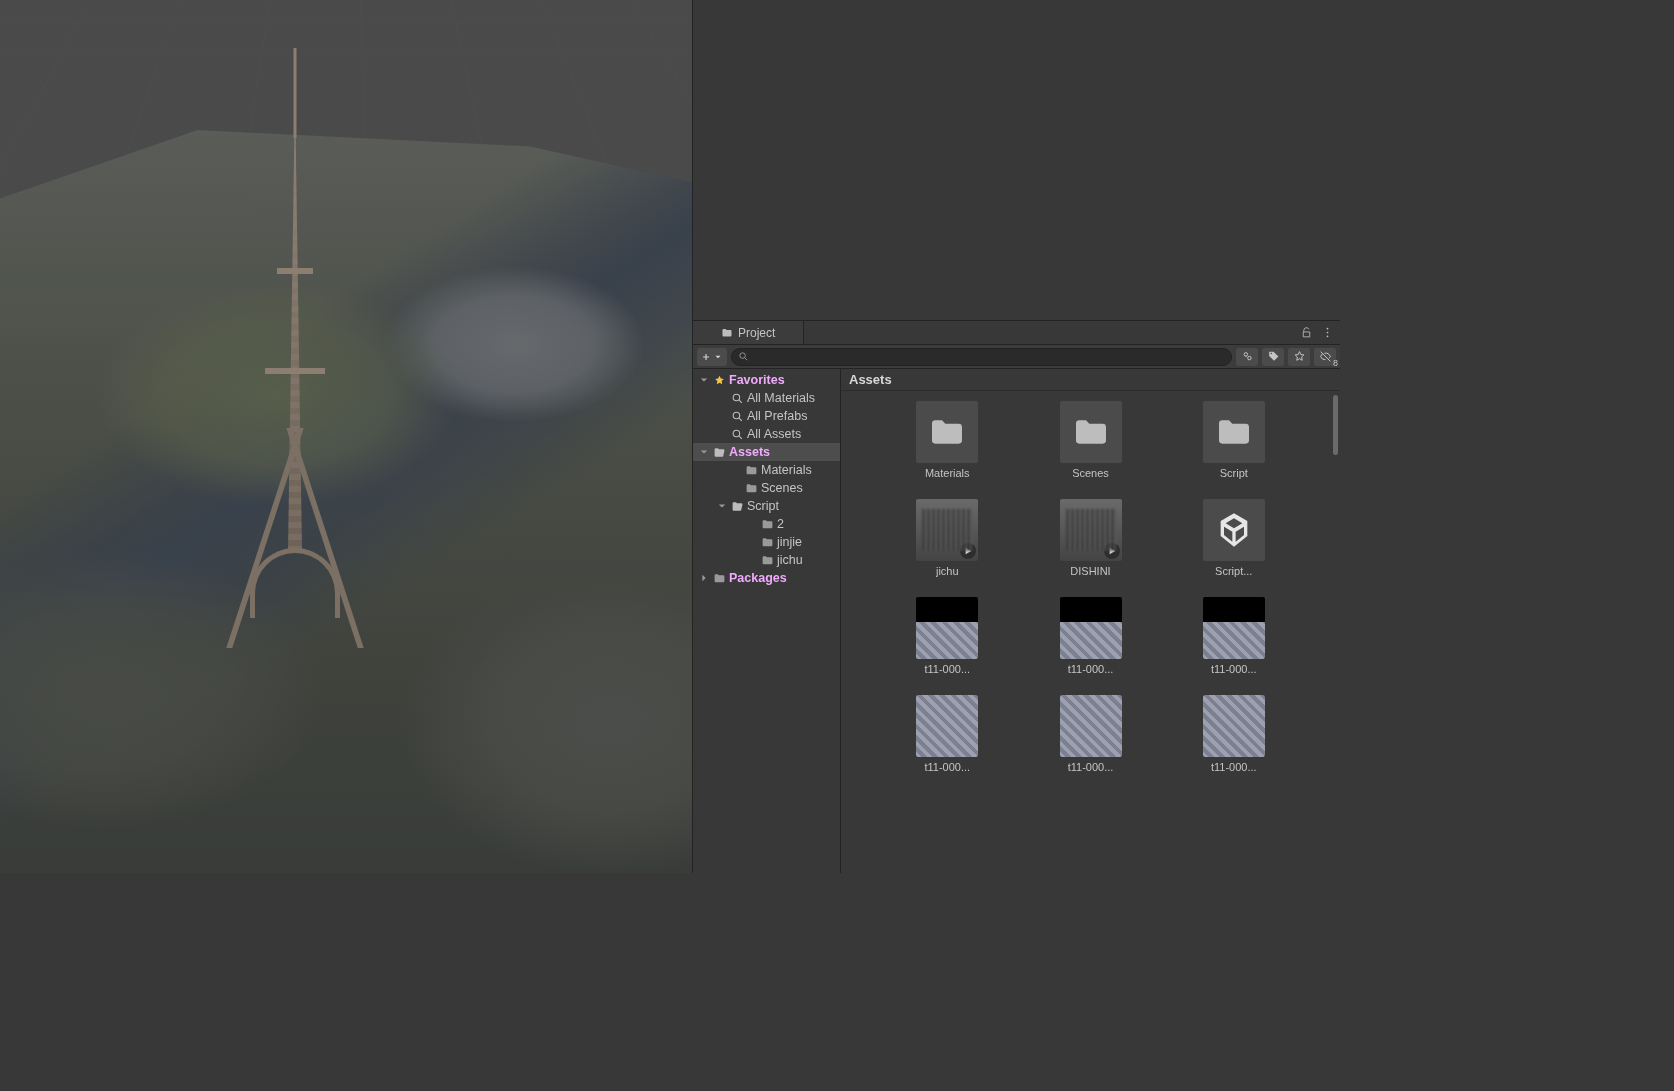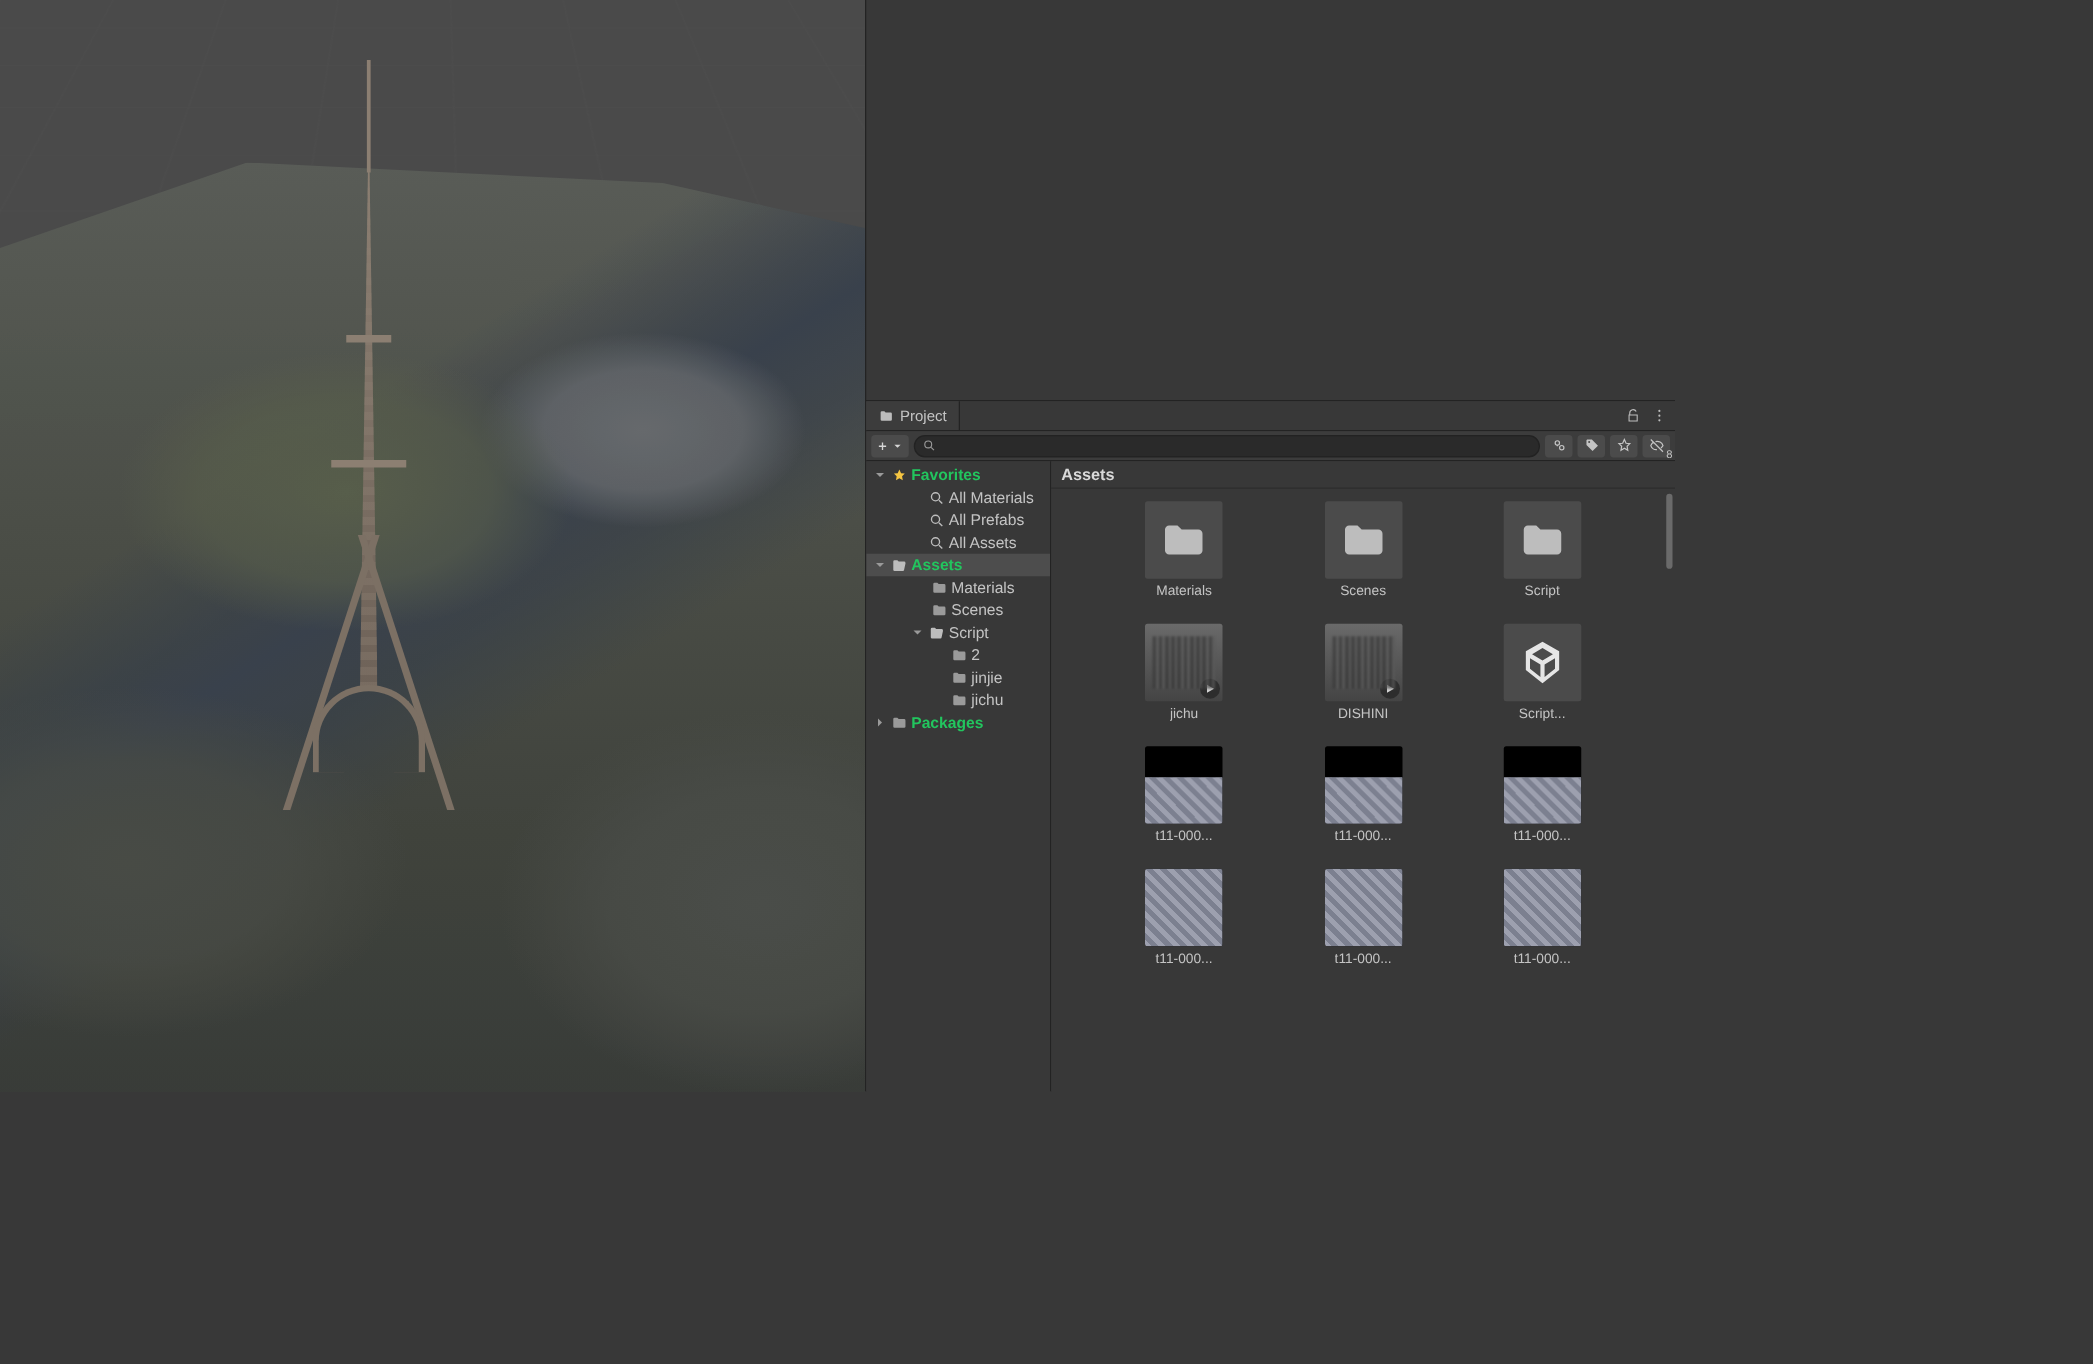--- a/index.html
+++ b/index.html
@@ -63,21 +63,21 @@
 
 
 .right { flex: 1; display: flex; flex-direction: column; background: #383838; }
 .inspector-empty { height: 320px; background: #383838; border-left: 1px solid #232323; }
 
 .project-panel { flex:1; display:flex; flex-direction:column; border-top:1px solid #232323; border-left:1px solid #232323; }
 .panel-tabbar {
   display:flex; align-items:center; height:24px; background:#383838; border-bottom:1px solid #232323;
 }
 .panel-tab {
-  display:flex; align-items:center; gap:5px; padding:0 10px; height:100%;
+  display:flex; align-items:center; gap:5px; padding:0 28px; height:100%;
   background:#3c3c3c; border-right:1px solid #232323; font-size:12px; color:#c4c4c4;
 }
 .panel-tab svg { width:12px; height:12px; fill:#bdbdbd; }
 .tabbar-right { margin-left:auto; display:flex; align-items:center; gap:8px; padding-right:6px; }
 .tabbar-right svg { width:13px; height:13px; stroke:#bdbdbd; fill:none; stroke-width:1.6; }
 .tabbar-right .menu { fill:#bdbdbd; stroke:none; }
 
 .toolbar { display:flex; align-items:center; height:24px; background:#3c3c3c; border-bottom:1px solid #232323; gap:4px; padding:0 4px; }
 .addbtn { display:flex; align-items:center; gap:2px; padding:0 4px; height:18px; background:#4b4b4b; border-radius:3px; }
 .addbtn svg { width:10px; height:10px; }
@@ -91,22 +91,22 @@
 .split { flex:1; display:flex; min-height:0; }
 
 
 .tree { width:148px; background:#383838; border-right:1px solid #232323; font-size:12.5px; padding-top:2px; overflow:hidden; }
 .tn { display:flex; align-items:center; height:18px; gap:3px; padding-right:4px; white-space:nowrap; color:#c4c4c4; }
 .tn .arrow { width:10px; display:flex; justify-content:center; }
 .tn .arrow svg { width:8px; height:8px; fill:#9a9a9a; }
 .tn .ico { width:14px; display:flex; justify-content:center; }
 .tn .ico svg { width:13px; height:13px; }
 .tn.sel { background:#4d4d4d; }
-.tn.bold { font-weight:600; color:#22c55e; }
-.ind1 { padding-left:6px; } .ind2 { padding-left:36px; } .ind3 { padding-left:38px; } .ind4 { padding-left:54px; }
+.tn.bold { font-weight:600; color:#f0abfc; }
+.ind1 { padding-left:6px; } .ind2 { padding-left:24px; } .ind3 { padding-left:38px; } .ind4 { padding-left:54px; }
 
 
 .assets { flex:1; display:flex; flex-direction:column; background:#383838; position:relative; }
 .crumb { height:22px; display:flex; align-items:center; padding:0 8px; font-size:13px; font-weight:600; color:#d9d9d9; border-bottom:1px solid #2c2c2c; }
 .grid { flex:1; overflow:auto; padding:10px 6px; }
 .grid-inner { display:grid; grid-template-columns:repeat(3, 74px); gap:20px 6px; justify-content:space-evenly; }
 .asset { display:flex; flex-direction:column; align-items:center; gap:4px; }
 .thumb { width:62px; height:62px; background:#4b4b4b; border-radius:2px; display:flex; align-items:center; justify-content:center; position:relative; overflow:hidden; }
 .thumb.folder svg { width:50px; height:40px; fill:#bdbdbd; }
 .thumb .play { position:absolute; right:2px; bottom:2px; width:16px; height:16px; border-radius:50%; background:#2a2a2add; display:flex; align-items:center; justify-content:center; }

